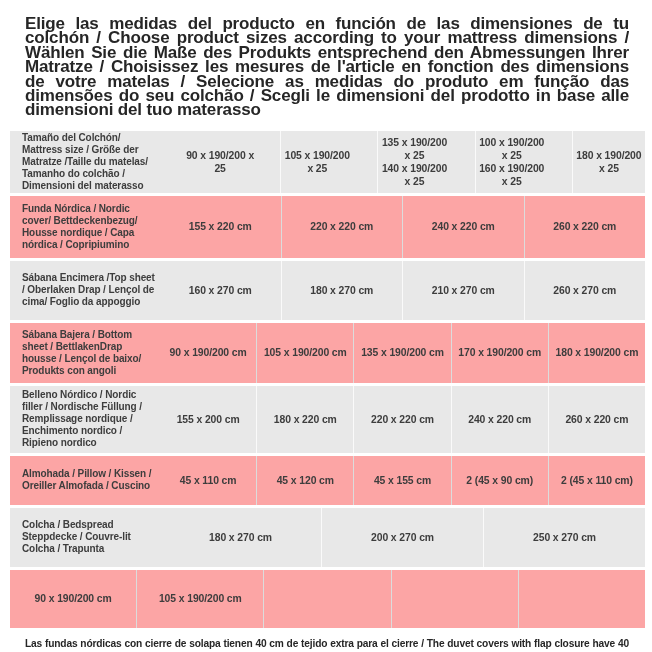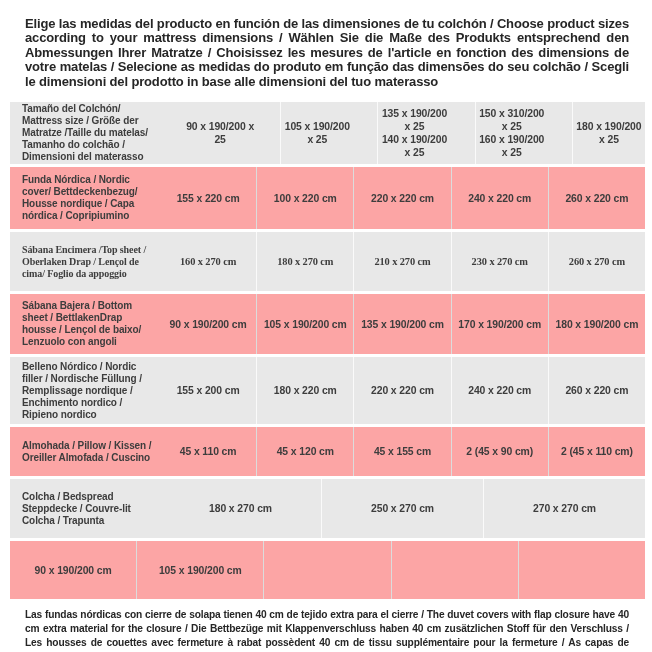--- a/index.html
+++ b/index.html
@@ -9,21 +9,21 @@
     font-family: "Liberation Sans", sans-serif;
   }
   body {
     width: 652px;
     height: 652px;
     overflow: hidden;
     color: #2e2e2e;
   }
   .intro {
     padding: 17px 23px 0 25px;
-    font-size: 13px;
+    font-size: 17px;
     font-weight: bold;
     line-height: 14.4px;
     text-align: justify;
     letter-spacing: -0.15px;
     color: #262626;
   }
   .size-table {
     margin: 13px 7px 0 10px;
     width: 635px;
   }
@@ -77,42 +77,40 @@
 
 <div class="intro">Elige las medidas del producto en función de las dimensiones de tu colchón / Choose product sizes according to your mattress dimensions / Wählen Sie die Maße des Produkts entsprechend den Abmessungen Ihrer Matratze / Choisissez les mesures de l'article en fonction des dimensions de votre matelas / Selecione as medidas do produto em função das dimensões do seu colchão / Scegli le dimensioni del prodotto in base alle dimensioni del tuo materasso</div>
 
 <div class="size-table">
     <div class="trow shaded" style="min-height: 62px; gap: 24px;">
       <div class="cell label">Tamaño del Colchón/ Mattress size / Größe der Matratze /Taille du matelas/ Tamanho do colchão / Dimensioni del materasso</div>
       <div class="cell val">90 x 190/200 x 25</div>
       <div class="cell val">105 x 190/200 x 25</div>
       <div class="cell val">135 x 190/200 x 25
 140 x 190/200 x 25</div>
-      <div class="cell val">150 x 310/200 x 25
+      <div class="cell val">100 x 190/200 x 25
 160 x 190/200 x 25</div>
       <div class="cell val">180 x 190/200 x 25</div>
     </div>
     <div class="trow" style="min-height: 62px;">
       <div class="cell label">Funda Nórdica /  Nordic cover/ Bettdeckenbezug/ Housse nordique  / Capa nórdica / Copripiumino</div>
       <div class="cell val">155 x 220 cm</div>
-      <div class="cell val">100 x 220 cm</div>
       <div class="cell val">220 x 220 cm</div>
       <div class="cell val">240 x 220 cm</div>
       <div class="cell val">260 x 220 cm</div>
     </div>
-    <div class="trow shaded" style="min-height: 59px; font-family: Liberation Serif, serif;">
+    <div class="trow shaded" style="min-height: 59px;">
       <div class="cell label">Sábana Encimera /Top sheet / Oberlaken Drap / Lençol de cima/ Foglio da appoggio</div>
       <div class="cell val">160 x 270 cm</div>
       <div class="cell val">180 x 270 cm</div>
       <div class="cell val">210 x 270 cm</div>
-      <div class="cell val">230 x 270 cm</div>
       <div class="cell val">260 x 270 cm</div>
     </div>
     <div class="trow" style="min-height: 60px;">
-      <div class="cell label">Sábana Bajera / Bottom sheet / BettlakenDrap housse / Lençol de baixo/ Lenzuolo con angoli</div>
+      <div class="cell label">Sábana Bajera / Bottom sheet / BettlakenDrap housse / Lençol de baixo/ Produkts con angoli</div>
       <div class="cell val">90 x 190/200 cm</div>
       <div class="cell val">105 x 190/200 cm</div>
       <div class="cell val">135 x 190/200 cm</div>
       <div class="cell val">170 x 190/200 cm</div>
       <div class="cell val">180 x 190/200 cm</div>
     </div>
     <div class="trow shaded" style="min-height: 67px;">
       <div class="cell label">Belleno Nórdico / Nordic filler / Nordische Füllung / Remplissage nordique / Enchimento nordico / Ripieno nordico</div>
       <div class="cell val">155 x 200 cm</div>
       <div class="cell val">180 x 220 cm</div>
@@ -124,22 +122,22 @@
       <div class="cell label">Almohada  / Pillow / Kissen / Oreiller Almofada / Cuscino</div>
       <div class="cell val">45 x 110 cm</div>
       <div class="cell val">45 x 120 cm</div>
       <div class="cell val">45 x 155 cm</div>
       <div class="cell val">2 (45 x 90 cm)</div>
       <div class="cell val">2 (45 x 110 cm)</div>
     </div>
     <div class="trow shaded" style="min-height: 59px;">
       <div class="cell label">Colcha / Bedspread Steppdecke / Couvre-lit Colcha / Trapunta</div>
       <div class="cell val">180 x 270 cm</div>
+      <div class="cell val">200 x 270 cm</div>
       <div class="cell val">250 x 270 cm</div>
-      <div class="cell val">270 x 270 cm</div>
     </div>
     <div class="trow" style="min-height: 58px;">
       <div class="cell val">90 x 190/200 cm</div>
       <div class="cell val">105 x 190/200 cm</div>
       <div class="cell val"></div>
       <div class="cell val"></div>
       <div class="cell val"></div>
     </div>
   </div>
 

